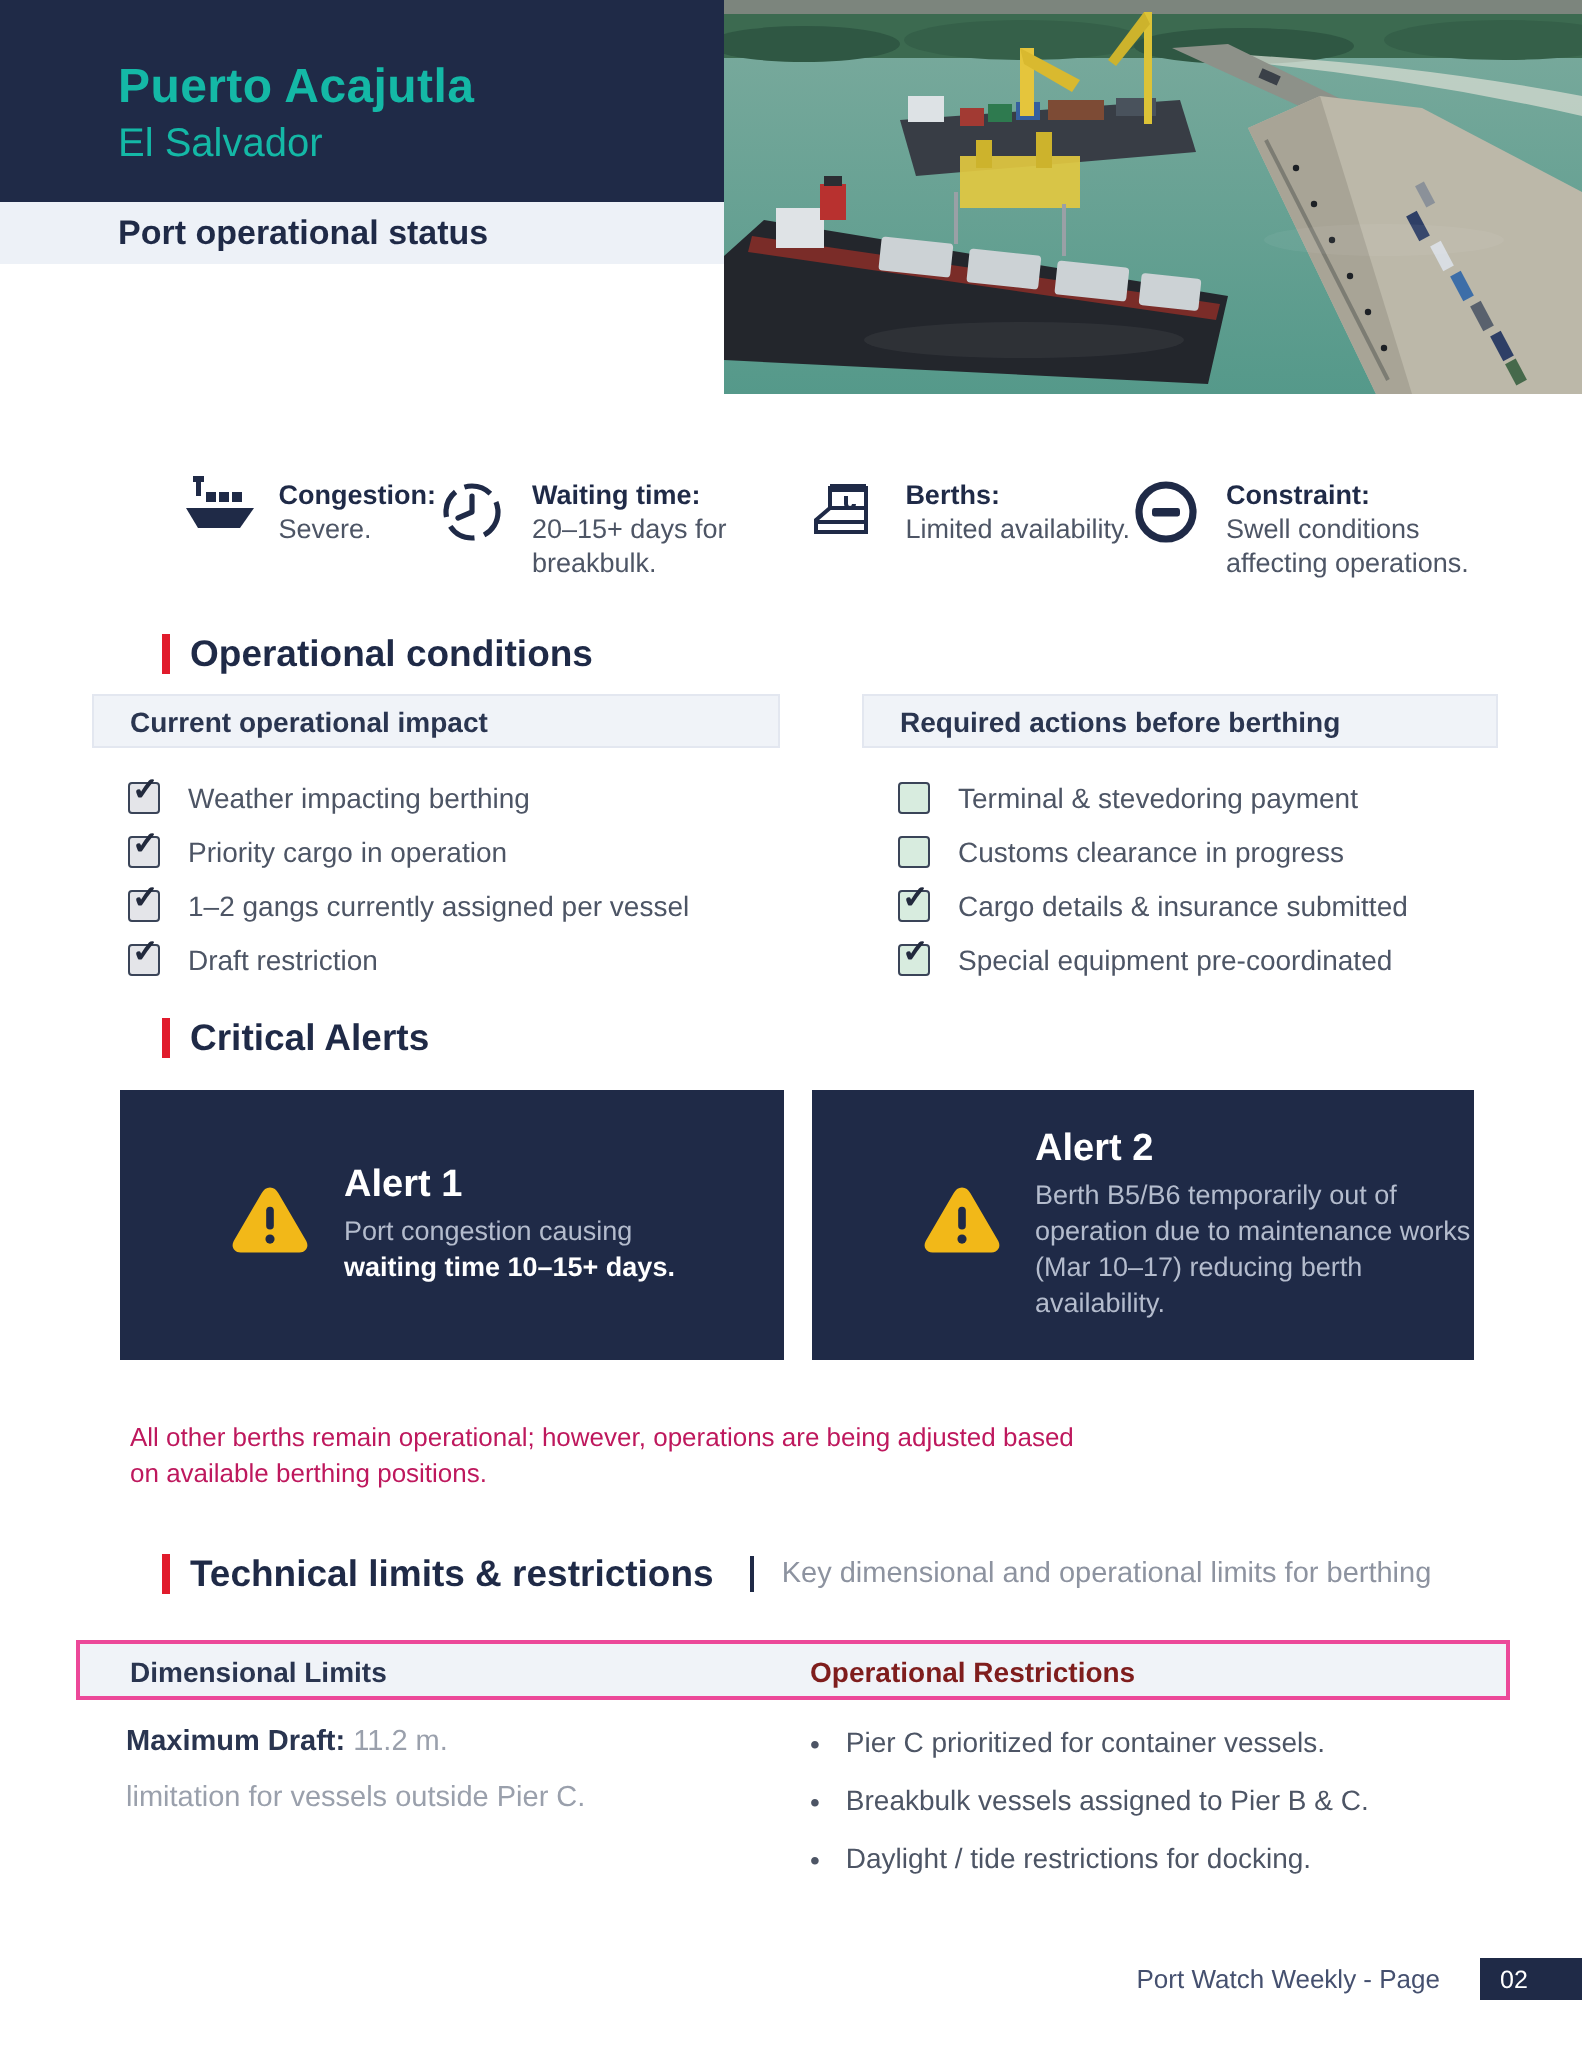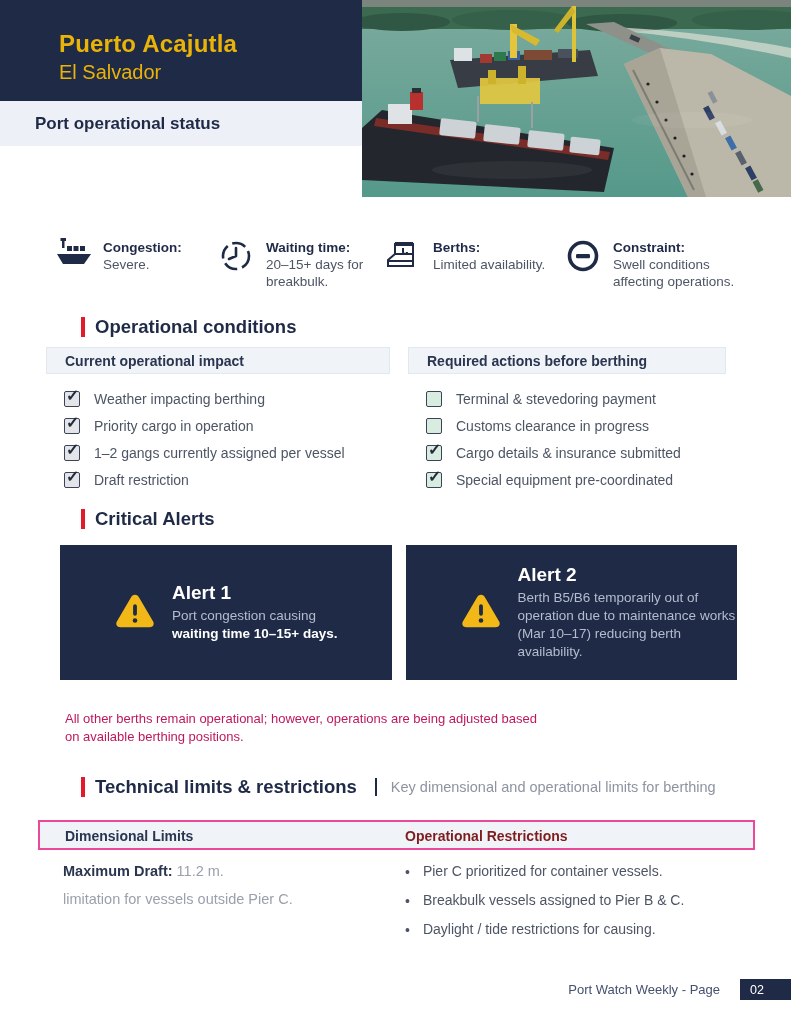--- a/index.html
+++ b/index.html
@@ -6,50 +6,50 @@
   html,body { background:#e8e8e8; }
   body { font-family:"Liberation Sans", sans-serif; }
   .page {
     position:relative; width:791px; height:1024px; margin:0 auto;
     background:#ffffff; overflow:hidden;
     color:#1f2a47;
   }
   
   .banner {
     position:absolute; left:0; top:0; width:362px; height:125px;
-    background:#1f2a47; color:#eab308; padding:30px 0 0 59px;
+    background:#1f2a47; color:#14b8a6; padding:30px 0 0 59px;
   }
   .banner h1 { font-size:24px; font-weight:bold; letter-spacing:.2px; }
   .banner .country { font-size:20px; font-weight:400; margin-top:3px; }
   .subbar {
-    position:absolute; left:0; top:101px; width:362px; height:45px;
-    background:#edf1f7; display:flex; align-items:center; padding-left:35px;
+    position:absolute; left:0; top:101px; width:362px; height:31px;
+    background:#edf1f7; display:flex; align-items:center; padding-left:59px;
   }
   .subbar span { font-size:17px; font-weight:bold; color:#1f2a47; }
   .photo {
     position:absolute; left:362px; top:0; width:429px; height:197px; overflow:hidden;
   }
   .photo svg { display:block; width:100%; height:100%; }
   
   .stats {
     position:absolute; left:55px; top:238px; width:706px;
     display:grid; grid-template-columns:163px 167px 180px 196px;
   }
-  .stat { display:flex; gap:10px; }
+  .stat { display:flex; gap:10px;justify-content:flex-end; }
   .stat .ic { flex:0 0 38px; height:36px; }
   .stat .txt { font-size:13.5px; line-height:1.25; color:#4d5565; padding-top:2px;}
   .stat .txt b { display:block; color:#1f2a47; font-weight:bold; }
   
   .sec-head { position:absolute; display:flex; align-items:center;padding-left:24px; }
   .sec-head .bar { width:4px; height:20px; background:#e11b2c; margin-right:10px; }
   .sec-head .t { font-size:18.5px; font-weight:bold; color:#1f2a47; }
   .sec-head .div { width:2px; height:18px; background:#1f2a47; margin:0 14px 0 18px; }
   .sec-head .sub { font-size:14.5px; color:#8d93a0; }
   
-  .cols { position:absolute; left:46px; top:347px; display:grid; grid-template-columns:344px 318px; column-gap:18px; }
+  .cols { position:absolute; left:46px; top:347px; display:grid; grid-template-columns:344px 318px; column-gap:41px; }
   .colhead {
     background:#f0f3f8; border:1px solid #e3e7f0; height:27px;
     display:flex; align-items:center; padding-left:18px;
     font-size:14px; font-weight:bold; color:#2a3550;
   }
   .chk-list { padding:11px 0 0 18px; }
   .chk-row { display:flex; align-items:center; gap:14px; height:27px; }
   .cb {
     width:16px; height:16px; border:1.6px solid #3a4458; border-radius:2px;
     background:#e4e5e9; position:relative; flex:0 0 16px;
@@ -378,21 +378,21 @@
     <div class="restr-item">
       <span class="dot">•</span>
       <span>Pier C prioritized for container vessels.</span>
     </div>
     <div class="restr-item">
       <span class="dot">•</span>
       <span>Breakbulk vessels assigned to Pier B &amp; C.</span>
     </div>
     <div class="restr-item">
       <span class="dot">•</span>
-      <span>Daylight / tide restrictions for causing.</span>
+      <span>Daylight / tide restrictions for docking.</span>
     </div>
   </div>
 
   <div class="footer">
     <span class="f-label">Port Watch Weekly - Page</span>
     <span class="f-page">02</span>
   </div>
 
 </div>
 

